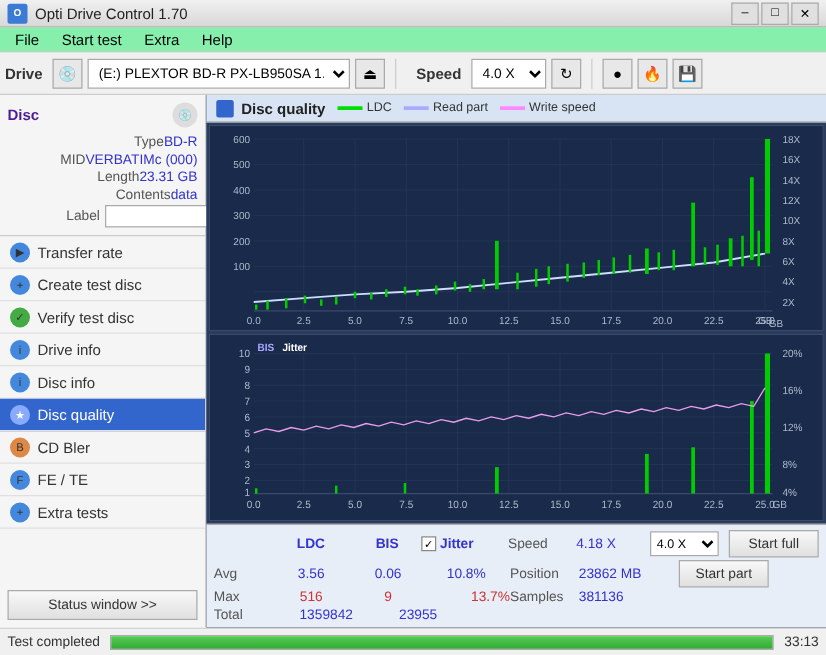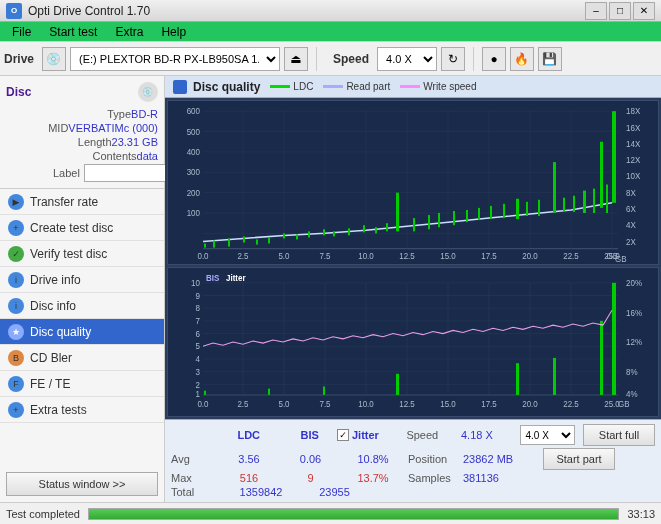--- a/index.html
+++ b/index.html
@@ -16,21 +16,21 @@
       border-bottom: 1px solid #aaa;
     }
     .title-bar-left { display: flex; align-items: center; gap: 6px; }
     .title-bar-icon { width: 16px; height: 16px; background: #3a7bd5; border-radius: 2px; display: flex; align-items: center; justify-content: center; color: white; font-size: 8px; font-weight: bold; }
     .title-bar-text { font-size: 12px; color: #222; }
     .title-bar-controls { display: flex; gap: 2px; }
     .title-btn { width: 22px; height: 18px; border: 1px solid #aaa; background: #e0e0e0; display: flex; align-items: center; justify-content: center; cursor: pointer; font-size: 10px; }
 
     
     .menu-bar {
-      background: #22c55e;
+      background: #86efac;
       height: 20px;
       display: flex;
       align-items: center;
       padding: 0 4px;
       border-bottom: 1px solid #ccc;
       gap: 2px;
     }
     .menu-item { padding: 2px 8px; font-size: 12px; cursor: pointer; }
 
     
@@ -538,21 +538,21 @@
         <span style="width:80px; font-size:11px; color:#3333cc;">23862 MB</span>
         <div class="start-btn">
           <span>Start part</span>
         </div>
       </div>
 
       <div style="display:flex; align-items:center; gap:0;">
         <span style="width:44px; font-size:11px; color:#555;">Max</span>
         <span style="width:68px; text-align:center; font-size:11px; color:#cc3333;">516</span>
         <span style="width:55px; text-align:center; font-size:11px; color:#cc3333;">9</span>
-        <span style="width:70px; text-align:center; font-size:11px; color:#cc3333;">13.7%</span>
+        <span style="width:70px; text-align:right; font-size:11px; color:#cc3333;">13.7%</span>
         <span style="width:55px; font-size:11px; color:#555;">Samples</span>
         <span style="width:80px; font-size:11px; color:#3333cc;">381136</span>
       </div>
 
       <div style="display:flex; align-items:center; gap:12px;">
         <span style="width:44px; font-size:11px; color:#555;">Total</span>
         <span style="width:68px; text-align:center; font-size:11px; color:#3333cc;">1359842</span>
         <span style="width:55px; text-align:center; font-size:11px; color:#3333cc;">23955</span>
       </div>
     </div>

